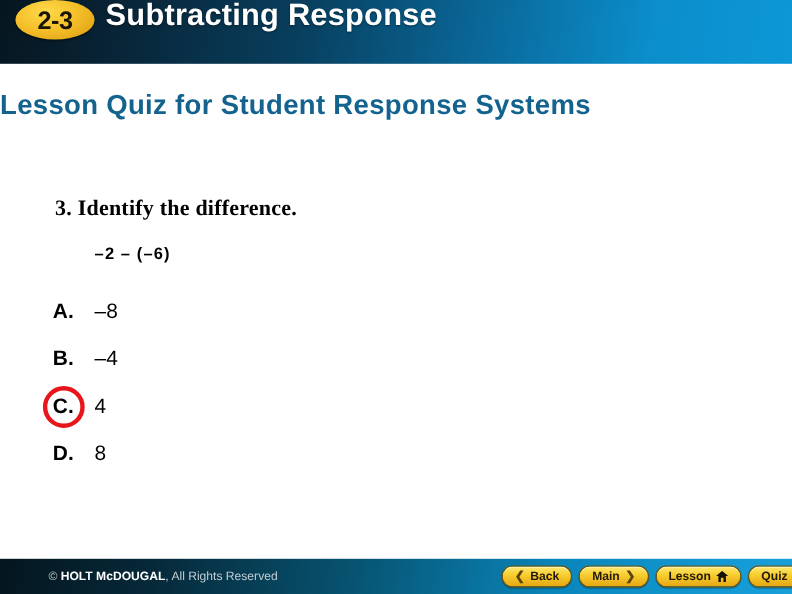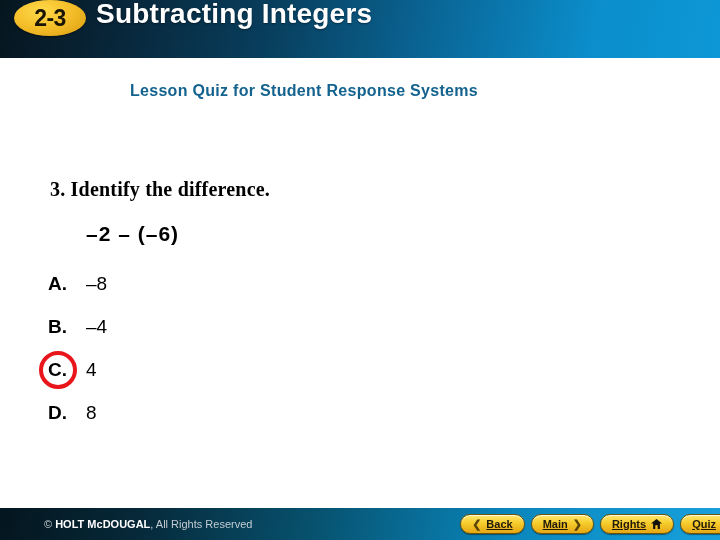--- a/index.html
+++ b/index.html
@@ -76,22 +76,21 @@
     white-space: nowrap;
     text-shadow: 0 1px 2px rgba(0,0,0,0.45);
   }
 
   
   .subtitle {
     position: absolute;
     left: 0;
     top: 82px;
     width: 608px;
-    text-align: center;
-    font-size: 16px;
+    font-size: 25px;
     font-weight: bold;
     color: #14638f;
     letter-spacing: 0.3px;
     white-space: nowrap;
   }
 
   
   .question-stem {
     position: absolute;
     left: 50px;
@@ -100,21 +99,21 @@
     font-weight: bold;
     color: #000000;
     letter-spacing: 0.2px;
     white-space: nowrap;
     font-family: Liberation Serif, serif;
   }
   .question-expression {
     position: absolute;
     left: 86px;
     top: 222px;
-    font-size: 21px;
+    font-size: 15px;
     font-weight: bold;
     color: #000000;
     letter-spacing: 1px;
     white-space: nowrap;
   }
 
   .choices {
     position: absolute;
     left: 48px;
     top: 262px;
@@ -206,21 +205,20 @@
     gap: 5px;
     cursor: pointer;
     box-sizing: border-box;
   }
   .nav-btn-label {
     font-size: 11px;
     font-weight: bold;
     color: #20190a;
     line-height: 1;
     white-space: nowrap;
-    text-decoration: underline;
   }
   .chev {
     font-size: 11px;
     font-weight: bold;
     color: #5a4405;
     line-height: 1;
   }
   .home-glyph {
     display: inline-block;
     width: 11px;
@@ -232,21 +230,21 @@
 </head>
 <body>
 
 <div class="slide">
 
   <div class="header">
     <div class="header-inner">
       <div class="lesson-badge">
         <span class="lesson-badge-text">2-3</span>
       </div>
-      <div class="header-title">Subtracting Integers</div>
+      <div class="header-title">Subtracting Response</div>
     </div>
   </div>
 
   <div class="subtitle">Lesson Quiz for Student Response Systems</div>
 
   <div class="question-stem">3. Identify the difference.</div>
 
   <div class="question-expression">–2 – (–6)</div>
 
   <div class="choices">
@@ -287,21 +285,21 @@
         <span class="chev">❮</span>
         <span class="nav-btn-label">Back</span>
       </div>
 
       <div class="nav-btn">
         <span class="nav-btn-label">Main</span>
         <span class="chev">❯</span>
       </div>
 
       <div class="nav-btn">
-        <span class="nav-btn-label">Rights</span>
+        <span class="nav-btn-label">Lesson</span>
         <span class="home-glyph">
           <svg width="11" height="10" viewBox="0 0 11 10" aria-hidden="true">
             <path d="M5.5 0 L11 4.6 L8.9 4.6 L8.9 10 L6.7 10 L6.7 6.3 L4.3 6.3 L4.3 10 L2.1 10 L2.1 4.6 L0 4.6 Z" fill="#14110a"></path>
           </svg>
         </span>
       </div>
 
       <div class="nav-btn">
         <span class="nav-btn-label">Quiz</span>
         <span class="home-glyph">

